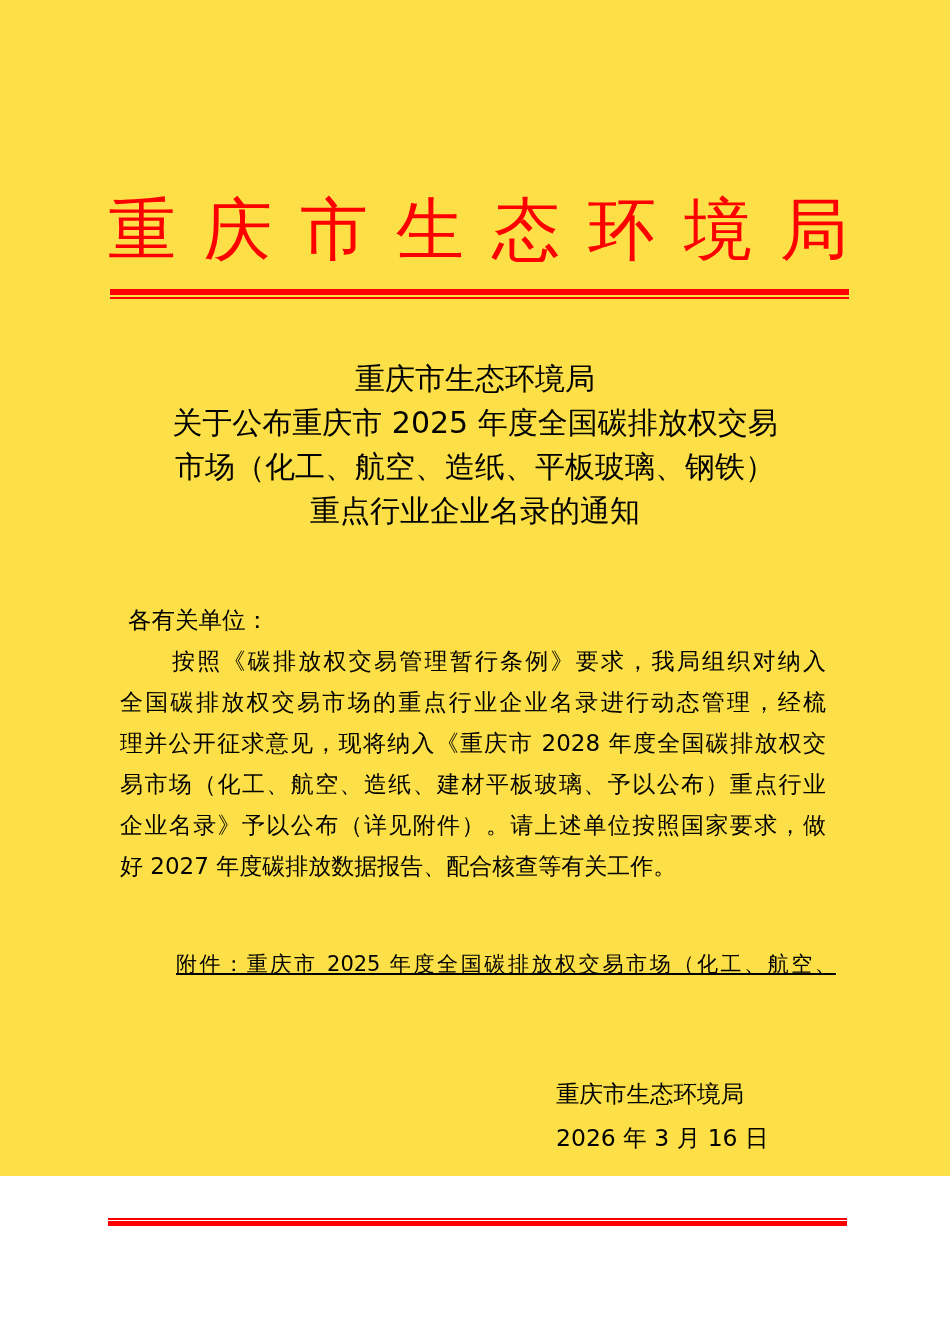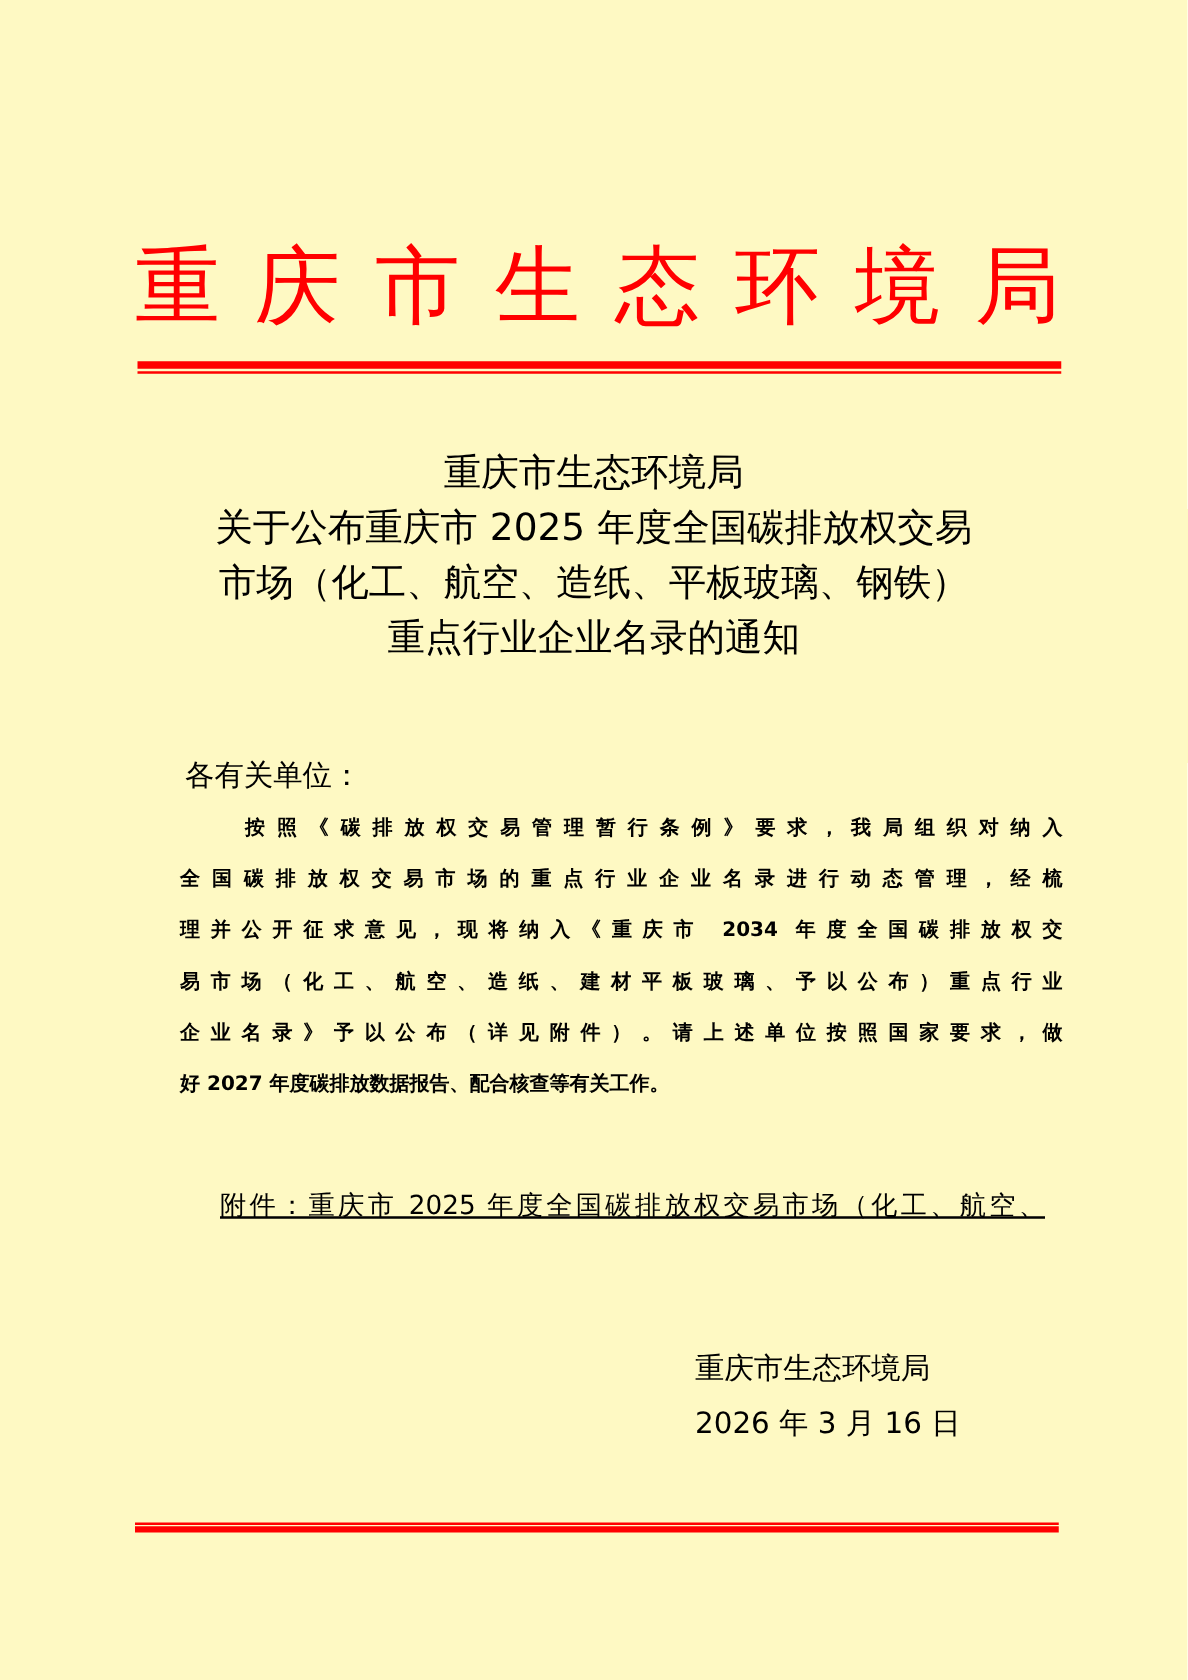--- a/index.html
+++ b/index.html
@@ -1,34 +1,34 @@
 <!DOCTYPE html>
 <html><head>
 <meta charset="utf-8">
 <style>
   html, body { margin: 0; padding: 0; background: #ffffff; }
   body { width: 950px; height: 1344px; position: relative; overflow: hidden;
          font-family: "DejaVu Sans", sans-serif; color: #000; }
-  .page { position: absolute; left: 0; top: 0; width: 950px; height: 1344px; background: #fef9c3; }
+  .page { position: absolute; left: 0; top: 0; width: 950px; height: 1176px; background: #fde047; }
 
   .masthead { position: absolute; left: 108px; top: 180px; width: 742px; height: 100px;
               color: #ff0000; font-size: 68px; line-height: 100px; text-align: justify;
               text-align-last: justify; font-family: "DejaVu Sans", sans-serif; letter-spacing: 2px; }
 
   .rule-thick { position: absolute; background: #ff0000; }
   .rule-thin  { position: absolute; background: #ff0000; }
 
   .title { position: absolute; left: 110px; width: 730px; text-align: center;
            font-size: 30px; line-height: 44px; font-family: "DejaVu Sans", sans-serif; }
   .title .line { display: block; height: 44px; white-space: nowrap; }
 
-  .body-text { position: absolute; left: 144px; width: 706px; font-size: 16px; line-height: 41px; font-weight: bold; }
+  .body-text { position: absolute; left: 120px; width: 706px; font-size: 23px; line-height: 41px; }
   .body-text .line { display: block; height: 41px; white-space: nowrap; text-align: justify; text-align-last: justify; }
   .body-text .line.last { text-align-last: left; }
-  .salutation { position: absolute; left: 128px; top: 600px; font-size: 23.5px; line-height: 41px; margin-left: 20px; }
+  .salutation { position: absolute; left: 128px; top: 600px; font-size: 23.5px; line-height: 41px; }
 
   .attachment { position: absolute; left: 176px; top: 944px; width: 660px; font-size: 21px; line-height: 41px; text-decoration: underline; }
   .attachment .l1 { display: block; white-space: nowrap; text-align: justify; text-align-last: justify; height: 41px; }
   .attachment .l2 { display: block; white-space: nowrap; padding-left: 73px; height: 41px; }
 
   .signature { position: absolute; left: 556px; top: 1072px; font-size: 23.5px; line-height: 44px; }
   .signature .line { display: block; white-space: nowrap; }
 </style>
 </head>
 <body>
@@ -45,21 +45,21 @@
     <span class="line">关于公布重庆市 2025 年度全国碳排放权交易</span>
     <span class="line">市场（化工、航空、造纸、平板玻璃、钢铁）</span>
     <span class="line">重点行业企业名录的通知</span>
   </div>
 
   <div class="salutation">各有关单位：</div>
 
   <div class="body-text" style="top:641px;">
     <span class="line" style="padding-left:52px; width:654px;">按照《碳排放权交易管理暂行条例》要求，我局组织对纳入</span>
     <span class="line">全国碳排放权交易市场的重点行业企业名录进行动态管理，经梳</span>
-    <span class="line">理并公开征求意见，现将纳入《重庆市 2034 年度全国碳排放权交</span>
+    <span class="line">理并公开征求意见，现将纳入《重庆市 2028 年度全国碳排放权交</span>
     <span class="line">易市场（化工、航空、造纸、建材平板玻璃、予以公布）重点行业</span>
     <span class="line">企业名录》予以公布（详见附件）。请上述单位按照国家要求，做</span>
     <span class="line last">好 2027 年度碳排放数据报告、配合核查等有关工作。</span>
   </div>
 
   <div class="attachment">
     <span class="l1">附件：重庆市 2025 年度全国碳排放权交易市场（化工、航空、</span>
   </div>
 
   <div class="signature">

